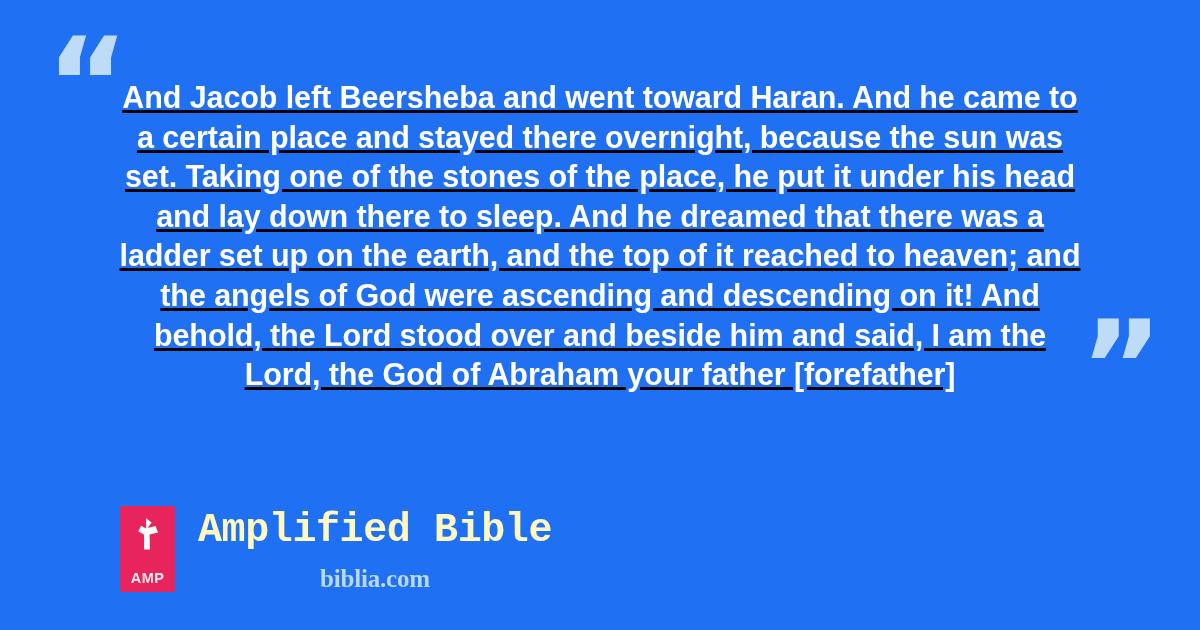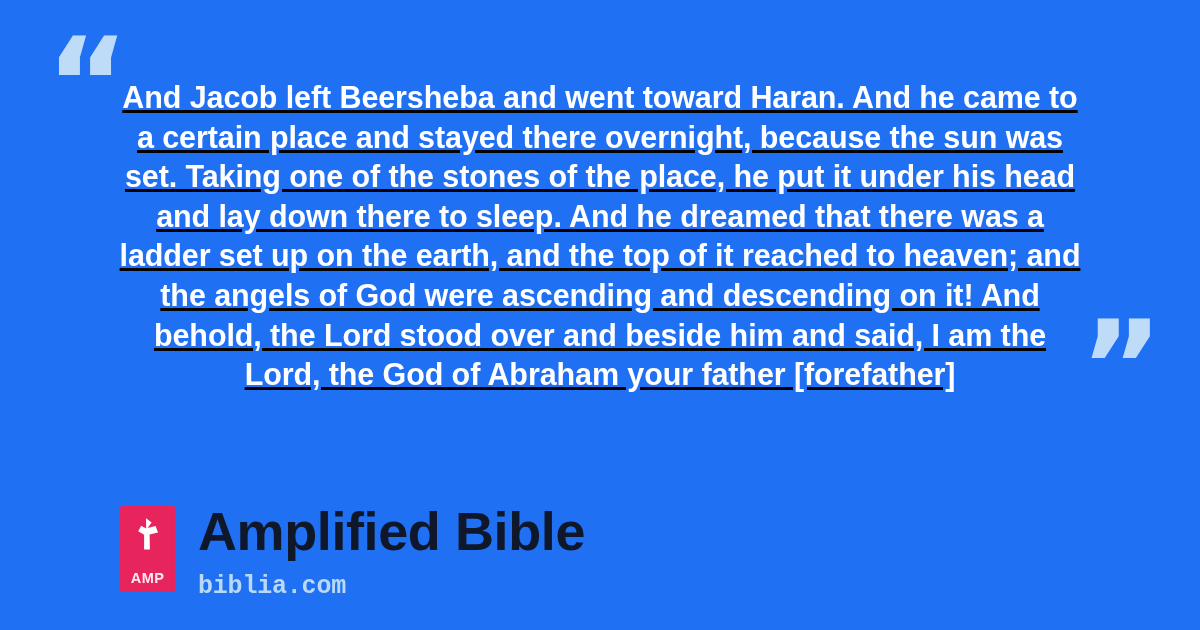--- a/index.html
+++ b/index.html
@@ -101,35 +101,36 @@
   }
 
   #brand-text {
     margin-left: 23px;
     display: flex;
     flex-direction: column;
     justify-content: flex-start;
     padding-top: 2px;
   }
   #brand-title {
-    color: #0f172a;
-    font-family: Liberation Sans, sans-serif;
+    color: #fef9c3;
+    font-family: Liberation Mono, monospace;
     font-weight: 700;
-    font-size: 54px;
+    font-size: 40px;
     line-height: 46px;
     letter-spacing: -0.4px;
   }
   #brand-url {
-    margin-top: 18px;
+    margin-top: 10px;
     color: #b9d9f8;
-    font-family: Liberation Mono, monospace;
+    font-family: Liberation Serif, serif;
     font-weight: 700;
     font-size: 25px;
     line-height: 30px;
     letter-spacing: -0.2px;
+    text-align: center;
   }
 </style>
 </head>
 <body>
 
 <div id="card">
 
   <span id="quote-open" class="quote-mark">“</span>
 
   <span id="quote-close" class="quote-mark">”</span>

